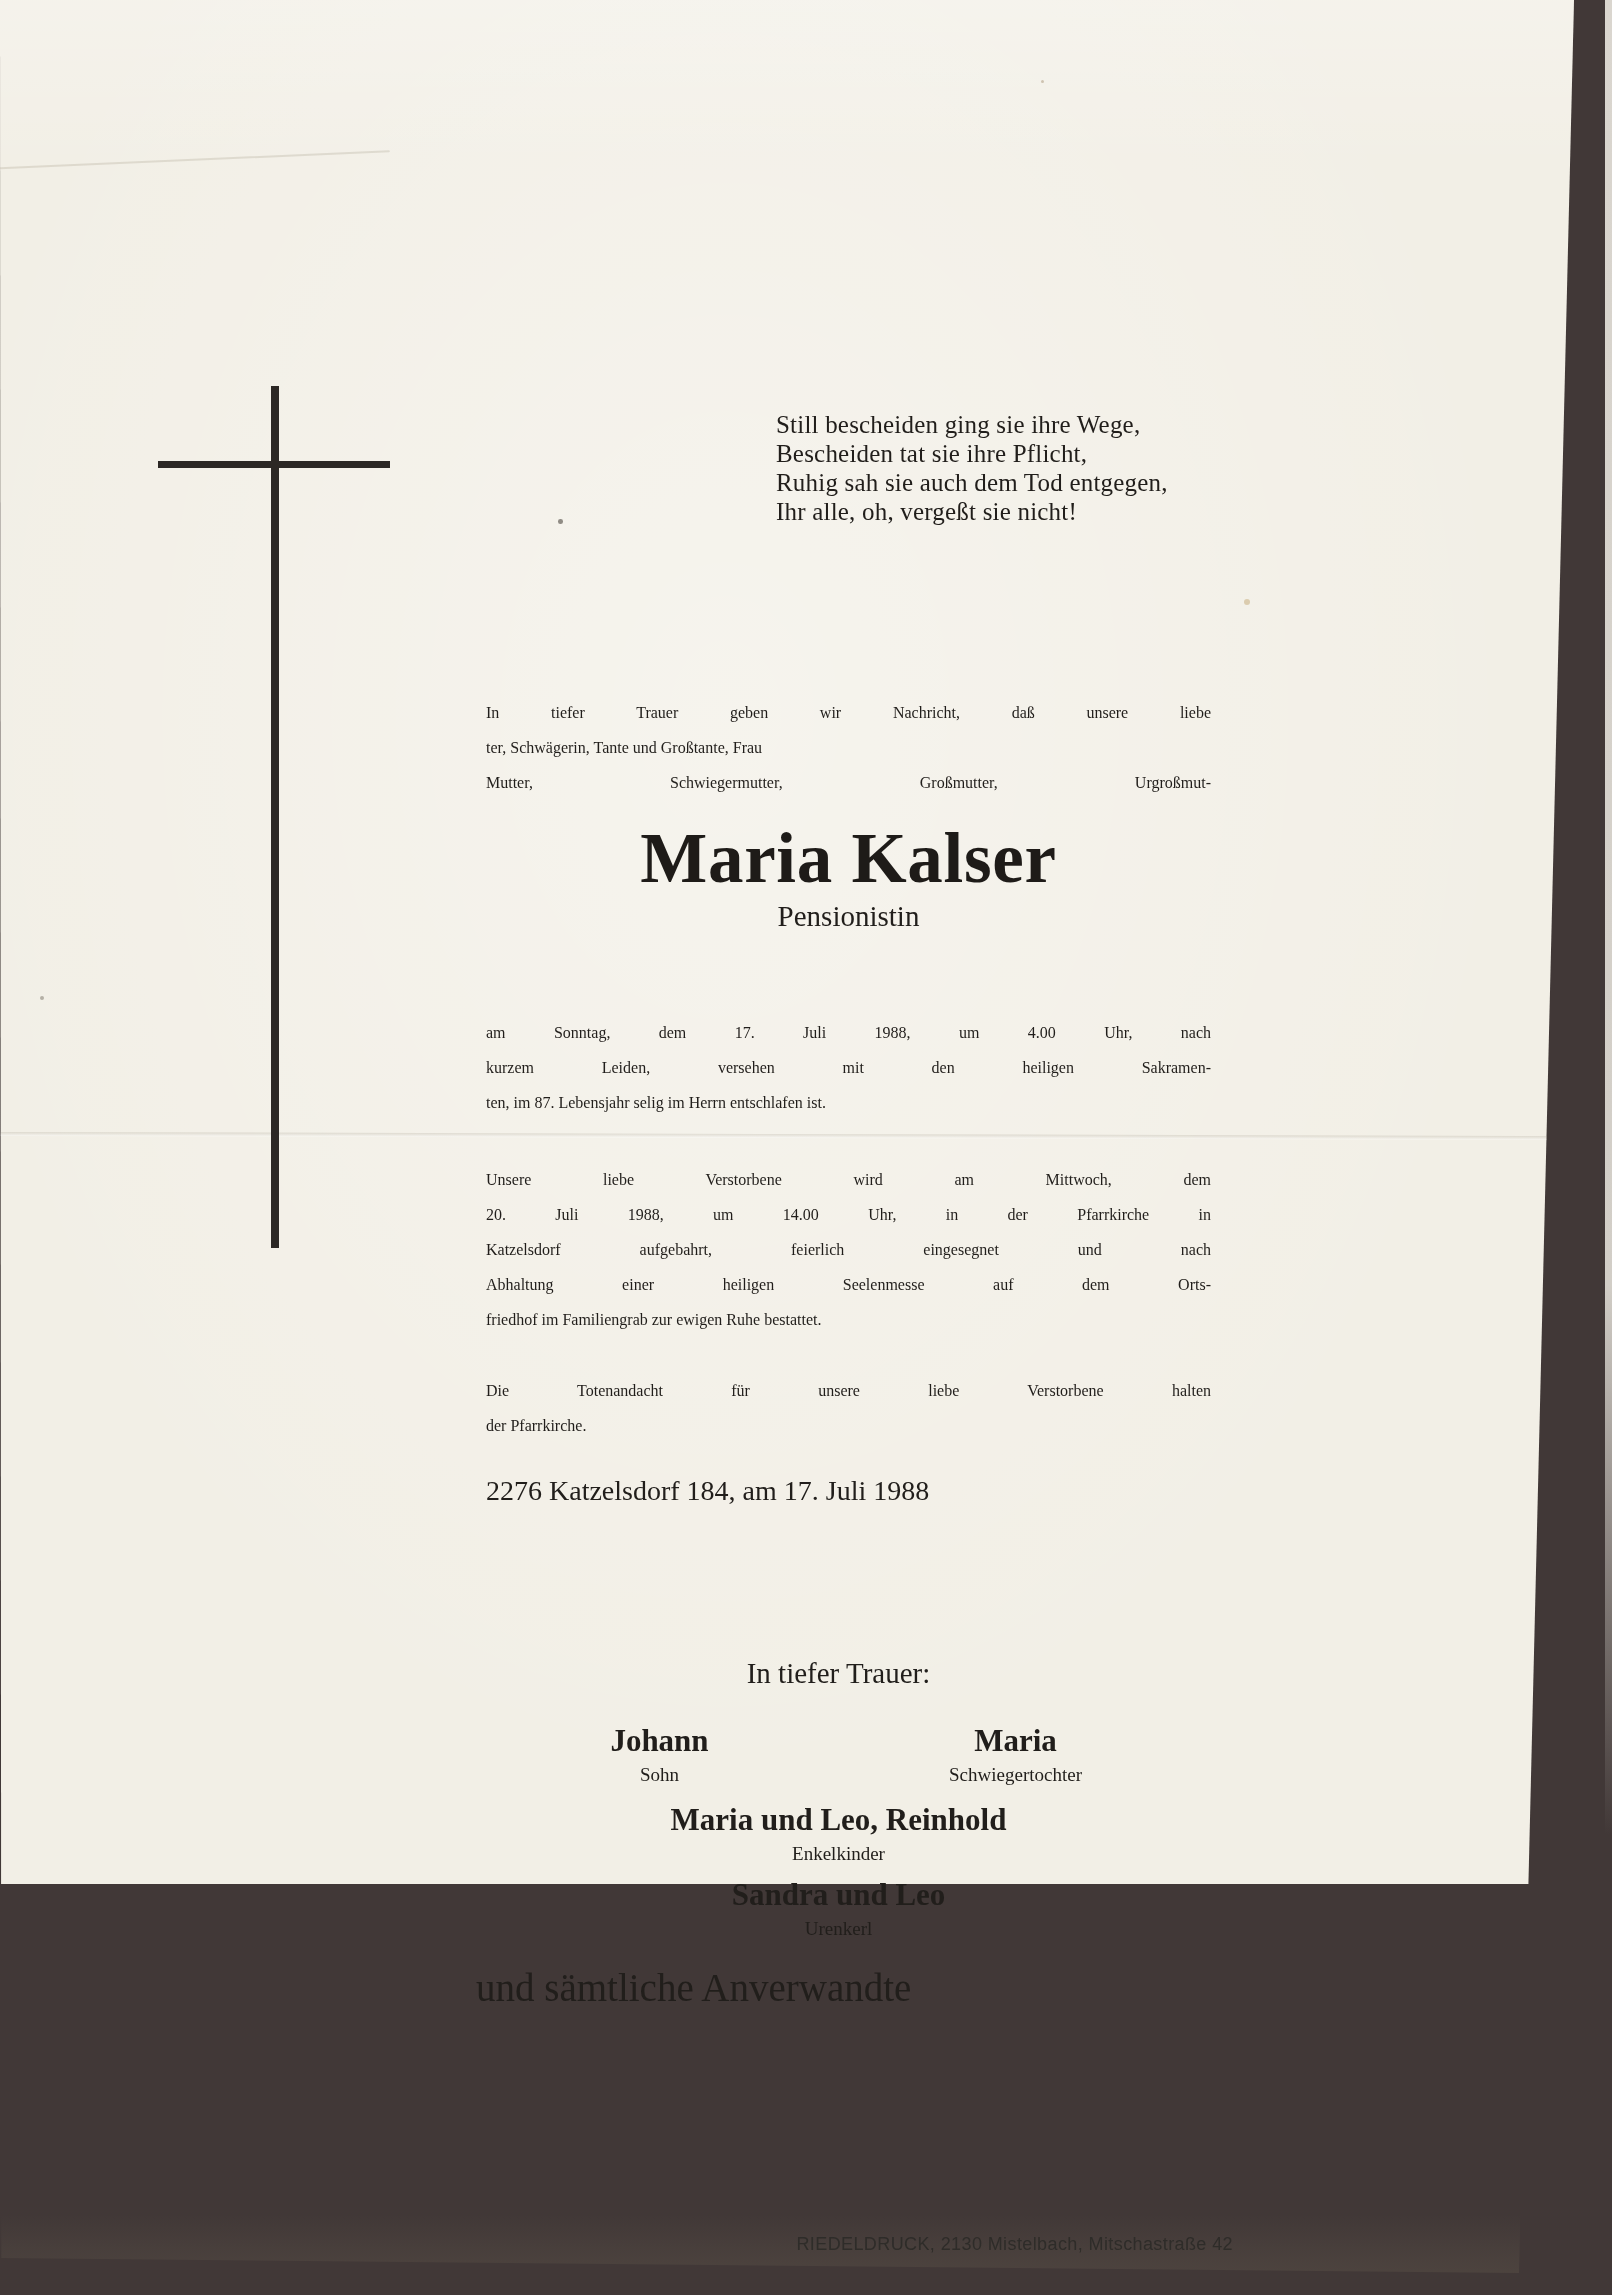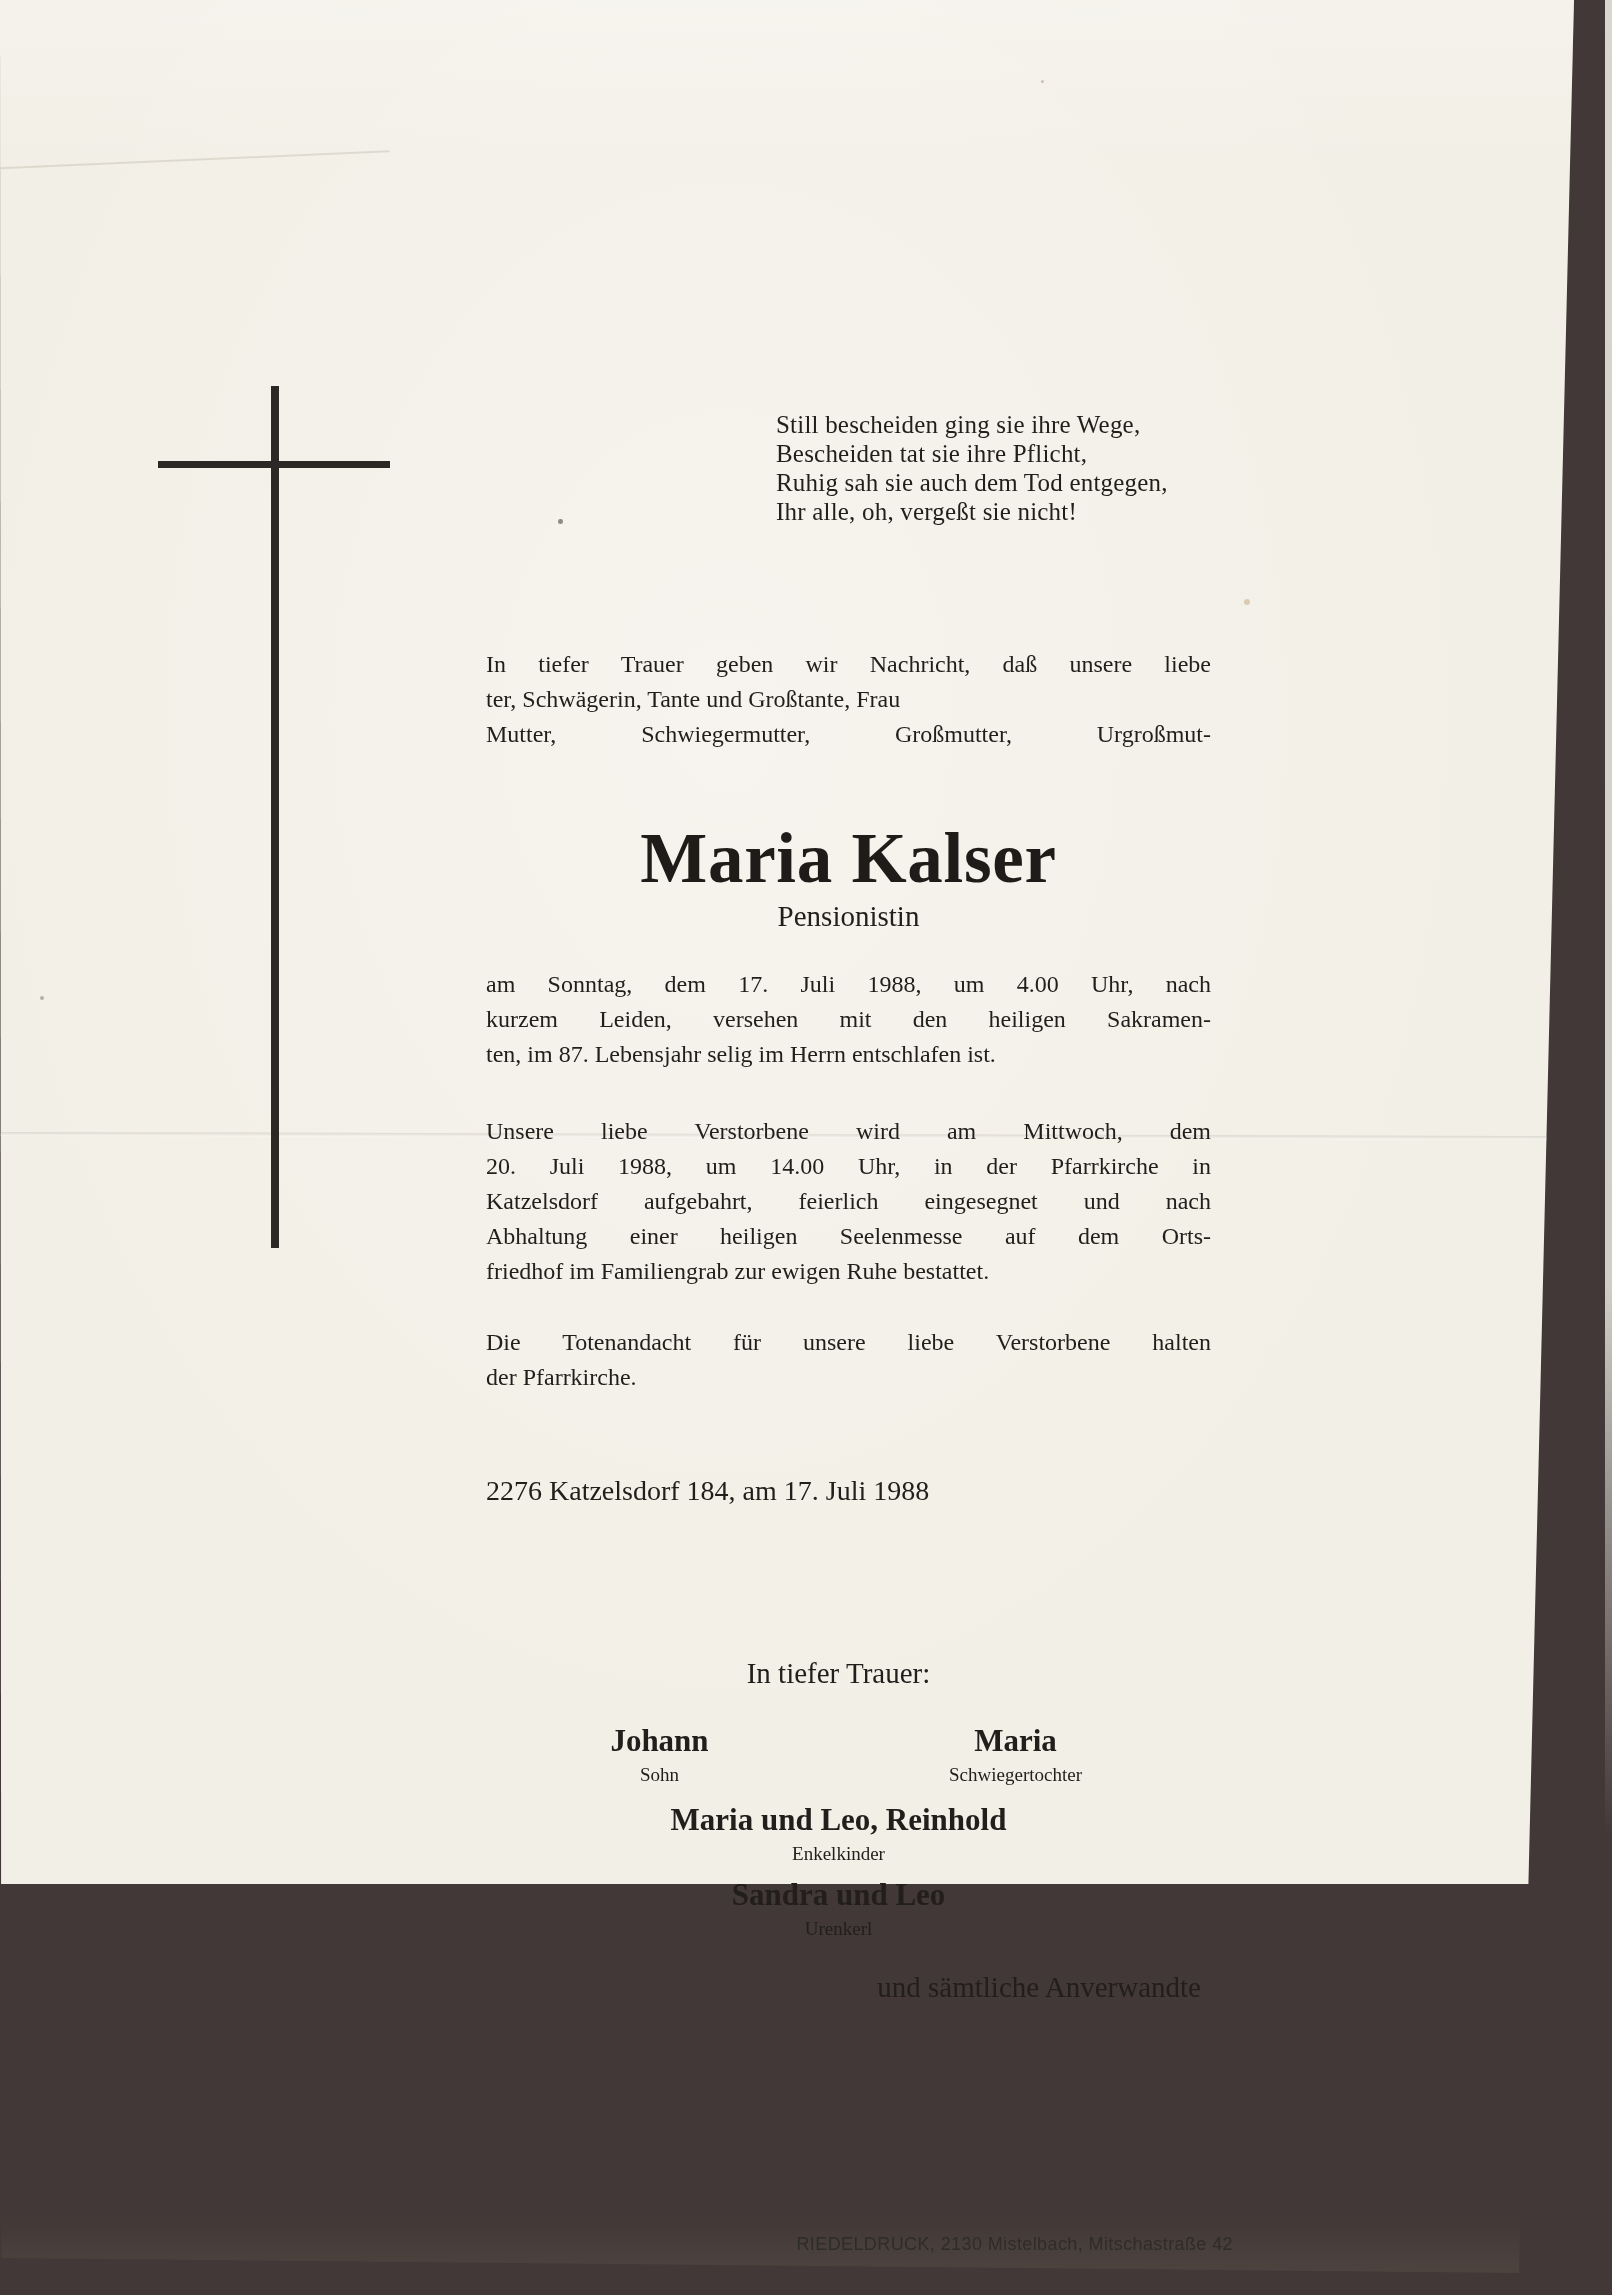--- a/index.html
+++ b/index.html
@@ -54,21 +54,21 @@
 
   
   .cross-v { position: absolute; left: 271px; top: 386px; width: 8px; height: 862px; background: #2c2825; }
   .cross-h { position: absolute; left: 158px; top: 461px; width: 232px; height: 7.3px; background: #2c2825; }
 
   
   .txt { position: absolute; }
 
   .verse { left: 776px; top: 410px; font-size: 25px; line-height: 29px; letter-spacing: 0.2px; }
 
-  .para { left: 486px; width: 725px; font-size: 24px; line-height: 35px; }
+  .para { left: 486px; width: 725px; font-size: 16px; line-height: 35px; margin-top: 48px; }
   .justify .doc-line { text-align: justify; text-align-last: justify; }
   .justify .doc-line-last { text-align-last: left; }
 
   .intro     { top: 647px; }
   .p-death   { top: 967px; }
   .p-funeral { top: 1114px; }
   .p-vigil   { top: 1325px; }
 
   .deceased {
     left: 486px; top: 817px; width: 725px;
@@ -83,21 +83,21 @@
   .mourn-heading { left: 476px; top: 1656px; width: 725px; text-align: center; font-size: 29px; line-height: 35px; }
 
   .mourner { position: absolute; text-align: center; }
   .m-name { font-size: 31px; line-height: 36px; font-weight: 700; }
   .m-rel  { font-size: 19px; line-height: 31px; }
   .m-son       { left: 486px;  top: 1723px; width: 347px; }
   .m-daughter  { left: 842px; top: 1723px; width: 347px; }
   .m-grand     { left: 476px;  top: 1802px; width: 725px; }
   .m-greatgrand{ left: 476px;  top: 1877px; width: 725px; }
 
-  .closing { left: 476px; top: 1970px; width: 725px; text-align: right; font-size: 29px; line-height: 35px; }
+  .closing { left: 476px; top: 1970px; width: 725px; text-align: left; font-size: 39px; line-height: 35px; }
 
   .imprint {
     left: 442px; top: 2233px; width: 791px; text-align: right;
     font-family: "Liberation Sans", sans-serif;
     font-size: 18px; line-height: 23px; letter-spacing: 0.4px; color: #2e2c29;
   }
 </style>
 </head>
 <body>
 

